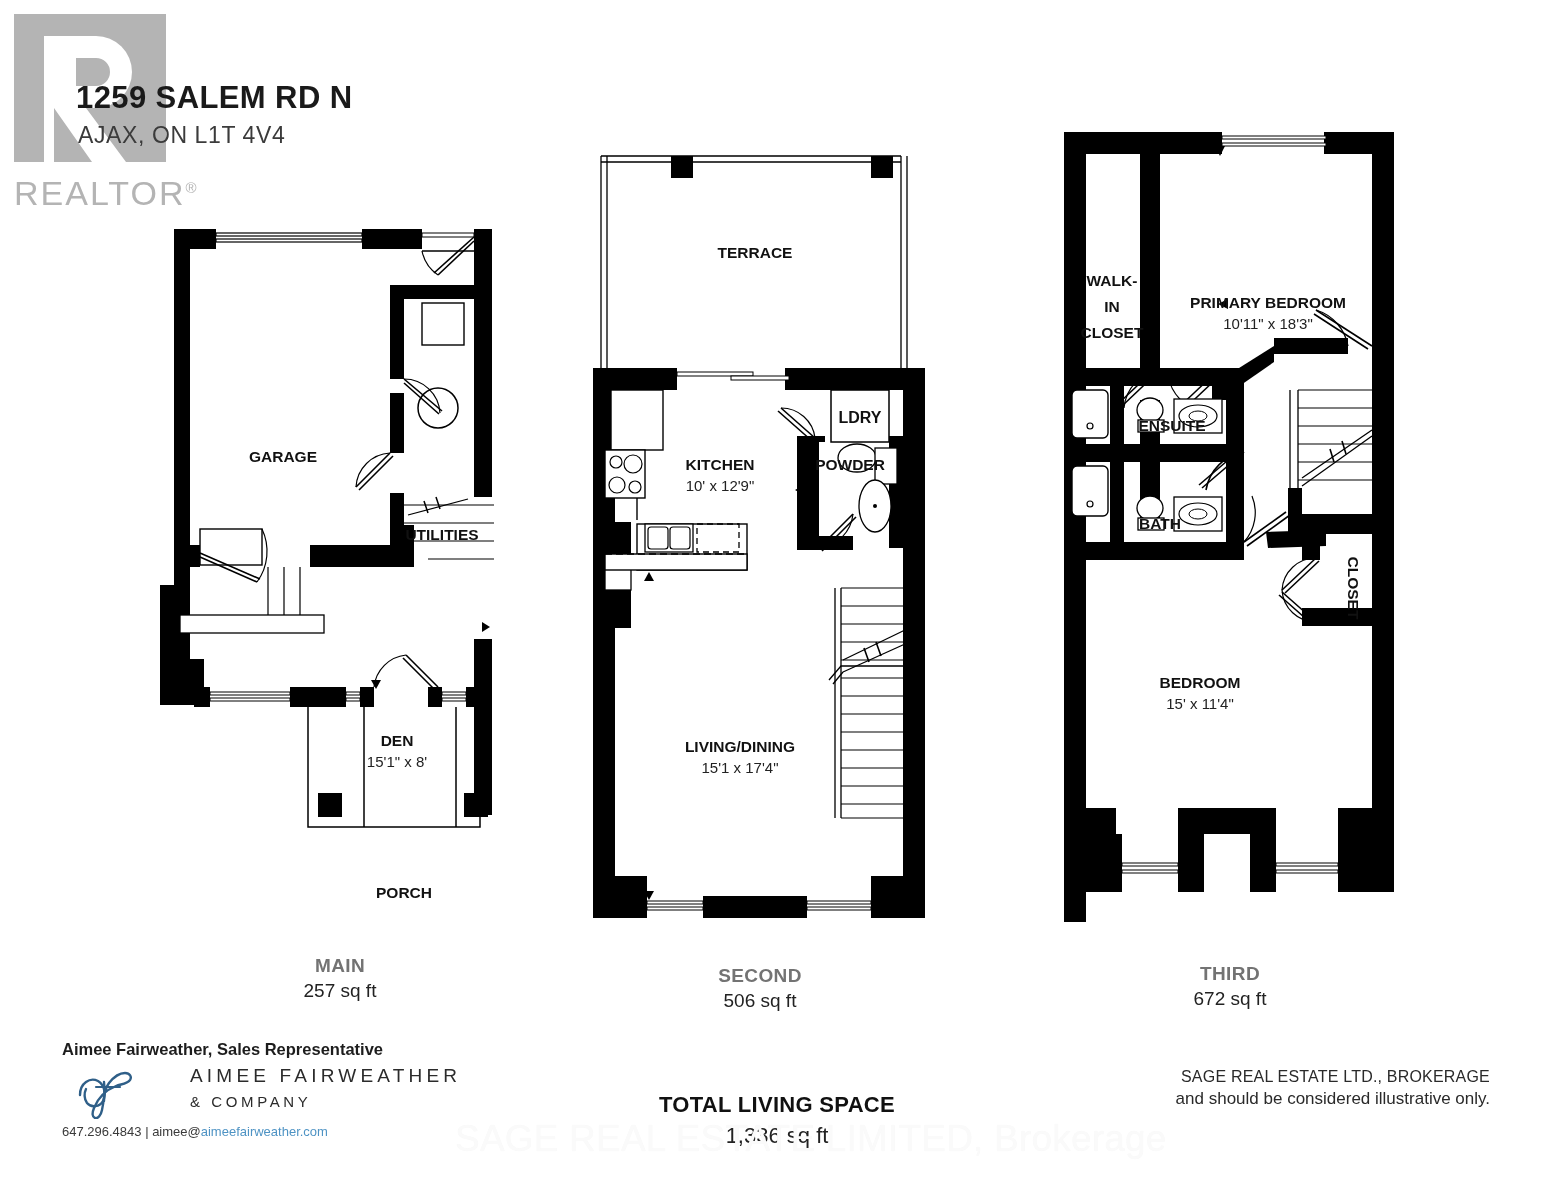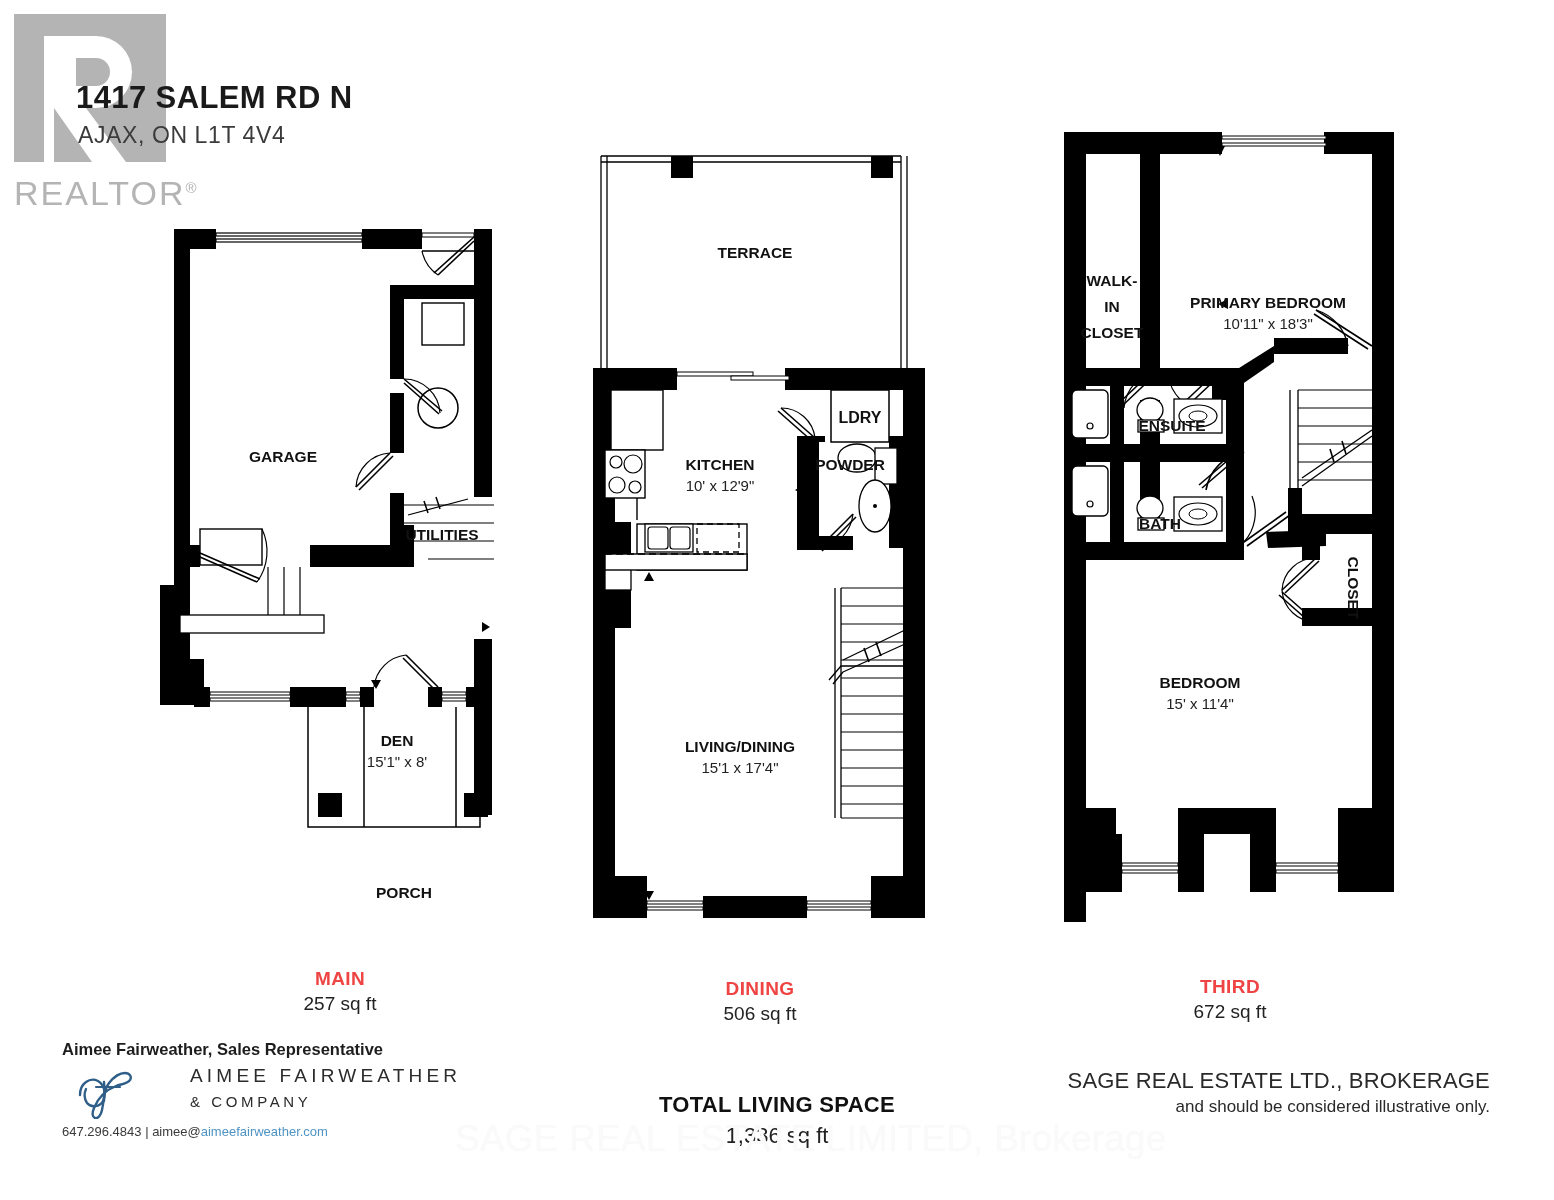--- a/index.html
+++ b/index.html
@@ -38,21 +38,21 @@
     position: absolute; left: 64px; top: 108px;
     font-size: 23px; font-weight: 400; color: #3b3b3b; letter-spacing: .6px;
     white-space: nowrap;
   }
 
   
   .plan { position: absolute; }
   .plan svg { display: block; }
 
   .floor-cap { position: absolute; text-align: center; width: 100%; }
-  .floor-name { font-size: 19px; font-weight: bold; color: #ef4444; letter-spacing: .4px; margin-top: 13px; }
+  .floor-name { font-size: 19px; font-weight: bold; color: #737373; letter-spacing: .4px; }
   .floor-area { font-size: 19px; font-weight: 400; color: #222; margin-top: 3px; }
 
   
   #total { position: absolute; left: 577px; top: 1050px; width: 400px; text-align: center; margin-top: 42px; }
   #total .t-label { font-size: 22px; font-weight: bold; color: #111; letter-spacing: .3px; }
   #total .t-value { font-size: 22px; font-weight: 400; color: #222; margin-top: 5px; }
 
   
   #agent { position: absolute; left: 62px; top: 1028px; width: 430px; }
   #agent-logo-row { position: relative; height: 62px; }
@@ -64,21 +64,21 @@
   #af-co {
     position: absolute; left: 128px; top: 34px;
     font-size: 15px; letter-spacing: 3.6px; color: #2b2b2b; white-space: nowrap;
   }
   #agent-rep { margin-top: 12px; font-size: 16.5px; font-weight: bold; color: #1d1d1d; }
   #agent-contact { margin-top: 3px; font-size: 13px; color: #3a3a3a; }
   #agent-contact .mail { color: #4e93c4; }
 
   
   #brokerage { position: absolute; right: 64px; top: 1068px; width: 520px; text-align: right; }
-  #brokerage .b-name { font-size: 22px; color: #2a2a2a; letter-spacing: .2px; }
+  #brokerage .b-name { font-size: 16px; color: #2a2a2a; letter-spacing: .2px; }
   #brokerage .b-d1, #brokerage .b-d2 { font-size: 17px; color: #2a2a2a; margin-top: 3px; }
 
   
   #watermark {
     position: absolute; left: 455px; top: 1118px;
     font-size: 37px; color: #fafafa; white-space: nowrap;
     letter-spacing: .2px;
     text-shadow: 0 0 1px rgba(0,0,0,0.045);
   }
 </style>
@@ -89,21 +89,21 @@
 
   <div id="header">
     <div id="realtor-logo-box">
       <svg width="168" height="160" viewBox="0 0 168 160">
         <rect x="0" y="0" width="152" height="148" fill="#b4b4b4"></rect>
         <path d="M30 22 h52 a36 36 0 0 1 0 72 h-10 l40 54 h-34 l-38 -54 v54 h-10 z
                  M62 44 v28 h20 a14 14 0 0 0 0 -28 z" fill="#ffffff"></path>
       </svg>
     </div>
     <div id="realtor-word"><span>REALTOR</span><span id="realtor-reg">®</span></div>
-    <div id="addr-line1">1417 SALEM RD N</div>
+    <div id="addr-line1">1259 SALEM RD N</div>
     <div id="addr-line2">AJAX, ON L1T 4V4</div>
   </div>
 
   <div class="plan" style="left:150px; top:215px; width:380px; height:730px;">
     <svg width="380" height="730" viewBox="0 0 380 730">
       <g>
 
         <rect x="24" y="14" width="16" height="470" fill="#000"></rect>
         <rect x="24" y="14" width="42" height="20" fill="#000"></rect>
         <rect x="212" y="14" width="60" height="20" fill="#000"></rect>
@@ -299,21 +299,21 @@
         <text x="170" y="118" text-anchor="middle" font-family="Liberation Sans, sans-serif" font-size="15.5" font-weight="bold" fill="#111">TERRACE</text>
         <text x="275" y="283" text-anchor="middle" font-family="Liberation Sans, sans-serif" font-size="16" font-weight="bold" fill="#111">LDRY</text>
         <text x="135" y="330" text-anchor="middle" font-family="Liberation Sans, sans-serif" font-size="15.5" font-weight="bold" fill="#111">KITCHEN</text>
         <text x="135" y="351" text-anchor="middle" font-family="Liberation Sans, sans-serif" font-size="15" fill="#222">10' x 12'9"</text>
         <text x="265" y="330" text-anchor="middle" font-family="Liberation Sans, sans-serif" font-size="15.5" font-weight="bold" fill="#111">POWDER</text>
         <text x="155" y="612" text-anchor="middle" font-family="Liberation Sans, sans-serif" font-size="15.5" font-weight="bold" fill="#111">LIVING/DINING</text>
         <text x="155" y="633" text-anchor="middle" font-family="Liberation Sans, sans-serif" font-size="15" fill="#222">15'1 x 17'4"</text>
       </g>
     </svg>
     <div class="floor-cap" style="top:825px;">
-      <div class="floor-name">DINING</div>
+      <div class="floor-name">SECOND</div>
       <div class="floor-area">506 sq ft</div>
     </div>
   </div>
 
   <div class="plan" style="left:1050px; top:118px; width:360px; height:840px;">
     <svg width="360" height="840" viewBox="0 0 360 840">
       <g>
 
         <rect x="14" y="14" width="22" height="790" fill="#000"></rect>
 

